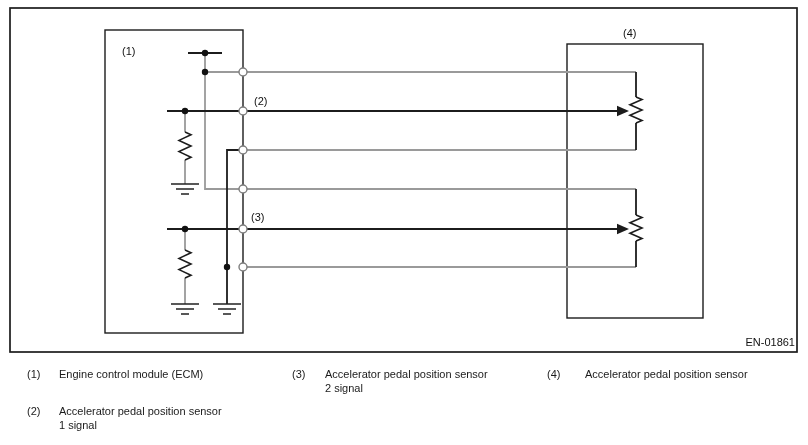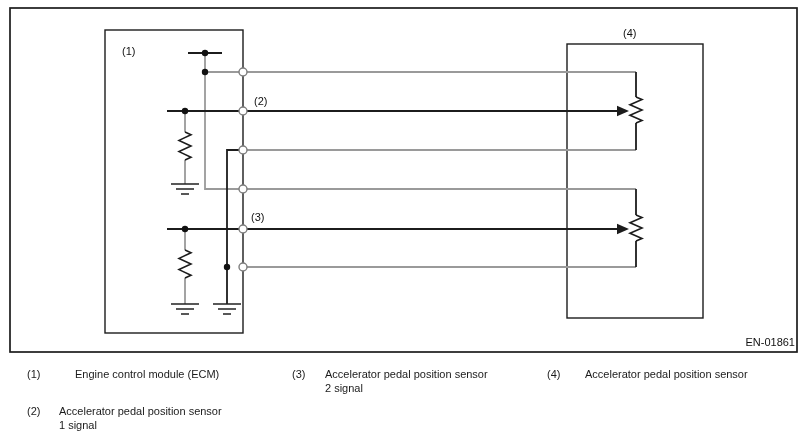--- a/index.html
+++ b/index.html
@@ -10,21 +10,21 @@
   .wk{stroke:#1c1c1c;stroke-width:1.8;fill:none;}
   .bx{stroke:#1c1c1c;stroke-width:1.4;fill:none;}
   .frm{stroke:#1c1c1c;stroke-width:1.7;fill:none;}
   .zz{stroke:#1c1c1c;stroke-width:1.6;fill:none;}
   .gnd{stroke:#222222;stroke-width:1.7;fill:none;}
   .dot{fill:#111111;stroke:none;}
   .pin{fill:#ffffff;stroke:#7d7d7d;stroke-width:1.4;}
   .co{font:11px "Liberation Sans",sans-serif;fill:#111111;}
   .legend span{position:absolute;font-size:11px;line-height:14px;color:#1b1b1b;
                white-space:pre-line;}
-  .n1{left:27px;top:367px;}  .t1{left:75px;top:367px;}
+  .n1{left:27px;top:367px;}  .t1{left:59px;top:367px;}
   .n2{left:27px;top:404px;}  .t2{left:59px;top:404px;}
   .n3{left:292px;top:367px;} .t3{left:325px;top:367px;}
   .n4{left:547px;top:367px;} .t4{left:585px;top:367px;}
 </style>
 </head>
 <body>
 
 <div id="screen">
 
   <svg width="808" height="360" viewBox="0 0 808 360">

